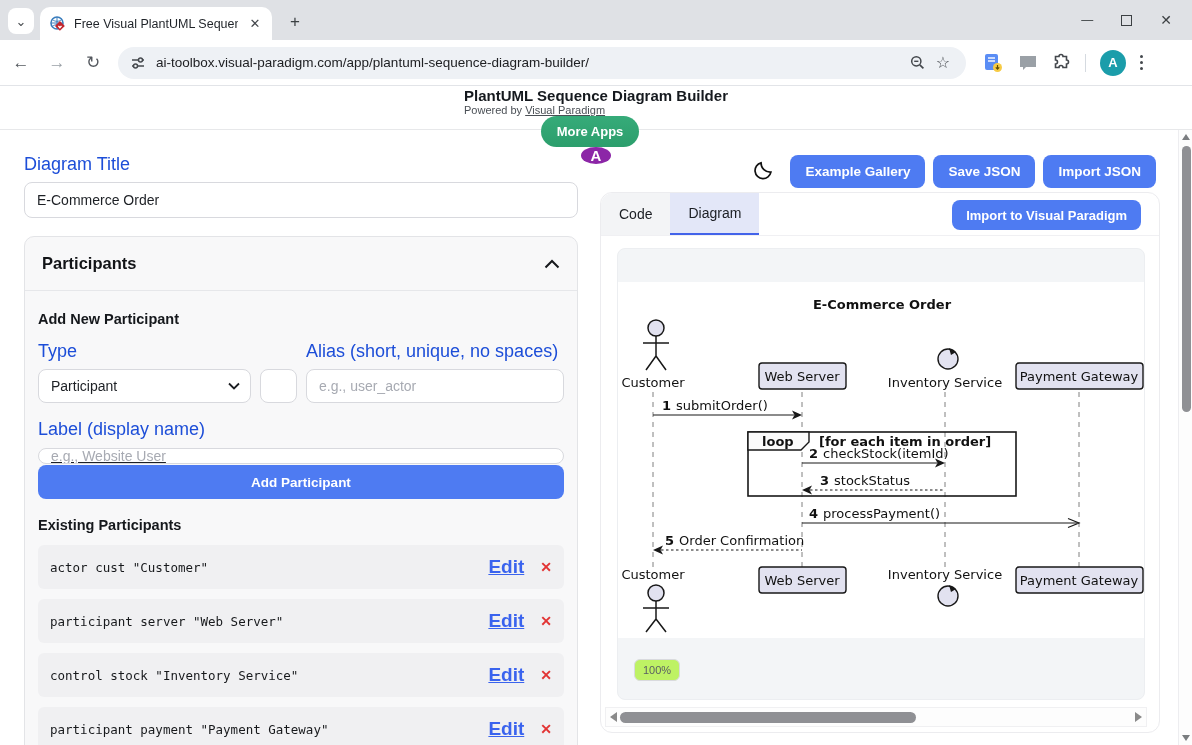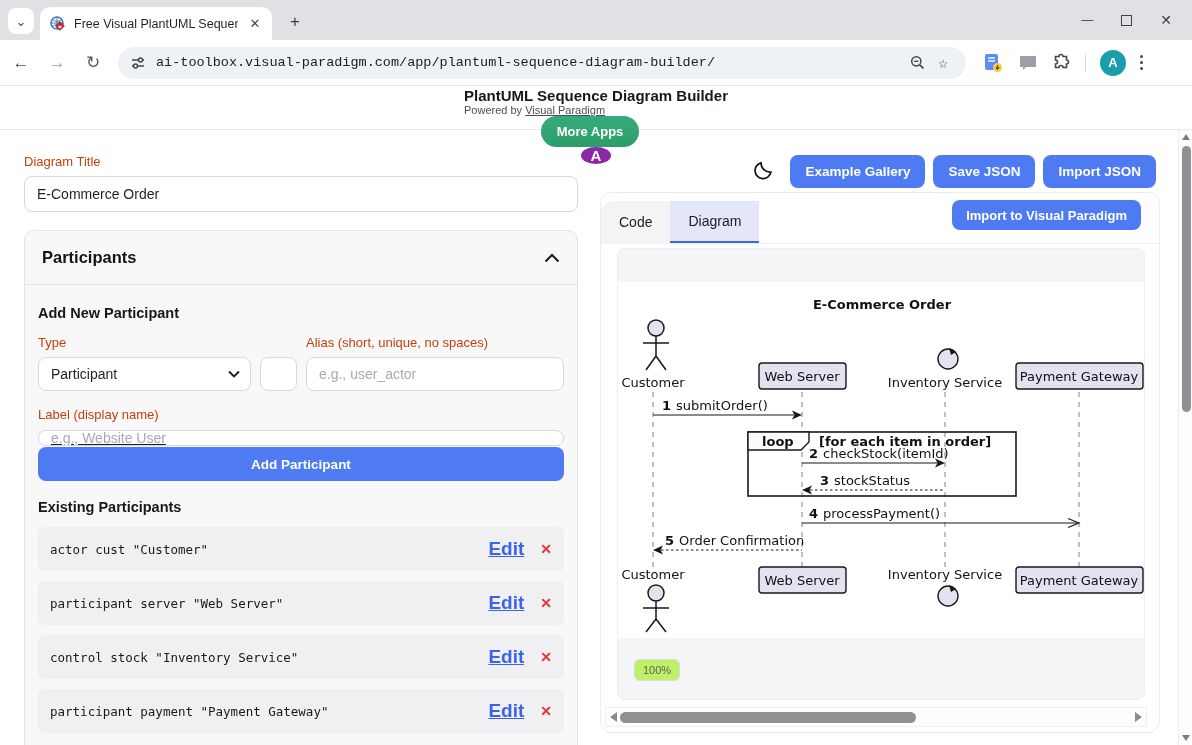--- a/index.html
+++ b/index.html
@@ -14,42 +14,42 @@
   .tab { position:absolute; left:40px; top:7px; width:232px; height:33px; background:#fff; border-radius:10px 10px 0 0;
     display:flex; align-items:center; padding:0 8px 0 10px; gap:8px; }
   .tab-title { flex:1; font-size:12.5px; color:#1f2328; white-space:nowrap; overflow:hidden; }
   .tab-close { color:#44484d; font-size:13px; width:18px; height:18px; display:flex; align-items:center; justify-content:center; border-radius:50%; }
   .newtab { position:absolute; left:282px; top:9px; width:26px; height:26px; display:flex; align-items:center; justify-content:center; color:#3c4043; font-size:17px; }
   .wincontrols { position:absolute; right:8px; top:0; height:40px; display:flex; align-items:center; gap:28px; padding-right:12px; color:#3c4043; }
   .win-box { width:11px; height:11px; border:1.4px solid #3c4043; display:inline-block; }
   .toolbar { position:absolute; left:0; top:40px; width:100%; height:46px; background:#fff; border-bottom:1px solid #e2e4e8; display:flex; align-items:center; }
   .navbtn { width:30px; height:30px; display:flex; align-items:center; justify-content:center; font-size:17px; color:#54585e; margin-left:6px; }
   .navbtn.fwd { color:#9aa0a6; }
-  .urlbar { height:32px; flex:1; max-width:848px; margin-left:10px; background:#eef1f5; border-radius:16px; display:flex; align-items:center; padding:0 10px 0 12px;font-family:Liberation Mono, monospace; }
+  .urlbar { height:32px; flex:1; max-width:848px; margin-left:10px; background:#eef1f5; border-radius:16px; display:flex; align-items:center; padding:0 10px 0 12px; }
   .url-text { flex:1; font-size:13.5px; color:#202124; margin-left:10px; white-space:nowrap; overflow:hidden; }
   .bar-ic { width:26px; height:26px; display:flex; align-items:center; justify-content:center; color:#44484d; }
   .ext-area { display:flex; align-items:center; gap:14px; padding:0 14px 0 16px; }
   .sep { width:1px; height:18px; background:#d5dae0; }
   .br-avatar { width:26px; height:26px; border-radius:50%; background:#1b9daa; color:#fff; font-size:13px; font-weight:bold; display:flex; align-items:center; justify-content:center; }
   .dots { color:#44484d; font-size:15px; letter-spacing:0; line-height:5px; display:flex; flex-direction:column; align-items:center; gap:2.5px; }
   .dot { width:3.2px; height:3.2px; border-radius:50%; background:#44484d; }
 
   
   .appheader { position:absolute; left:0; top:87px; width:100%; height:43px; background:#fff; border-bottom:1px solid #e7e8ea;
     display:flex; align-items:center; padding:0 12px;flex-direction:column; }
   .app-title { font-size:15px; font-weight:bold; color:#15191e; line-height:17px; }
   .powered { font-size:11px; color:#4a4f55; }
   .powered a { color:#4a4f55; text-decoration:underline; }
   .hdr-spacer { flex:1; }
   .moreapps { background:linear-gradient(180deg,#36ab79,#2c9e6c); color:#fff; font-size:13px; font-weight:bold;
     border:none; border-radius:16px; padding:8px 16px; margin-right:12px; }
   .app-avatar { width:30px; height:30px; border-radius:50%; background:#8c26a7; color:#fff; font-weight:bold; font-size:15px; display:flex; align-items:center; justify-content:center; }
 
   
-  .lbl { font-size:13px; color:#c2410c; }
+  .lbl { font-size:18px; color:#1d4ed8; }
   .field-label { display:block; margin-bottom:7px; }
   .left-panel { position:absolute; left:24px; top:154px; width:554px; }
   .text-input { width:100%; height:36px; border:1px solid #d8d9de; border-radius:8px; background:#fff; padding:0 12px;
     font-size:14px; color:#1d2025; font-family:"Liberation Sans",sans-serif; }
   .text-input::placeholder { color:#a7aab2; }
   .pcard { margin-top:18px; background:#f8f8f9; border:1px solid #e3e4e7; border-radius:10px; }
   .pcard-head { display:flex; align-items:center; justify-content:space-between; padding:17px 17px; border-bottom:1px solid #e6e7ea; }
   .pcard-title { font-size:16.5px; font-weight:bold; color:#121417; }
   .pcard-body { padding:14px 13px 16px; }
   .subhead { font-size:14.5px; font-weight:bold; color:#15181c; margin:6px 0 14px; }
@@ -68,21 +68,21 @@
   .del-x { color:#e23434; font-weight:bold; font-size:14px; }
 
   .m-row { margin-top:16px; }
 
   
   .right-top { position:absolute; left:600px; top:153px; width:556px; height:36px; display:flex; align-items:center; justify-content:flex-end; gap:8px; }
   .moon { margin-right:10px; display:flex; }
   .blue-btn { background:#4e7bf2; color:#fff; border:none; border-radius:8px; height:33px; padding:0 15px;
     font-size:13.5px; font-weight:bold; font-family:"Liberation Sans",sans-serif; }
   .rcard { position:absolute; left:600px; top:192px; width:560px; height:541px; background:#fff; border:1px solid #ececef; border-radius:12px; }
-  .tabsrow { position:absolute; left:0; top:8px; right:0; height:43px; border-bottom:1px solid #f0f0f3; display:flex; }
+  .tabsrow { position:absolute; left:0; top:0; right:0; height:43px; border-bottom:1px solid #f0f0f3; display:flex; }
   .tab-item { padding:0 18px; display:flex; align-items:center; font-size:14px; color:#1b1e23; background:#f3f4f6; border-radius:12px 0 0 0; }
   .tab-item.active { background:#e3e7f8; border-radius:0; border-bottom:2px solid #4263ea; font-weight:normal; }
   .import-vp { position:absolute; right:18px; top:7px; height:30px; background:#4e7bf2; color:#fff; border:none; border-radius:8px;
     padding:0 14px; font-size:13px; font-weight:bold; font-family:"Liberation Sans",sans-serif; }
   .dia-wrap { position:absolute; left:16px; right:14px; top:55px; bottom:32px; background:#f3f5f7; border:1px solid #eceef1; border-radius:8px; overflow:hidden; }
   .dia-canvas { position:absolute; left:0; right:0; top:33px; height:356px; background:#fff; }
   .zoom-badge { position:absolute; left:16px; top:410px; background:#bef264; border:1px solid #d9dade; border-radius:6px;
     font-size:11px; color:#5a5e64; padding:4px 8px; }
   .hscroll { position:absolute; left:4px; right:12px; bottom:5px; height:20px; background:#fdfdfd; border:1px solid #f0f0f2; display:flex; align-items:center; }
   .h-arrow { width:0; height:0; border-style:solid; margin:0 4px; }

